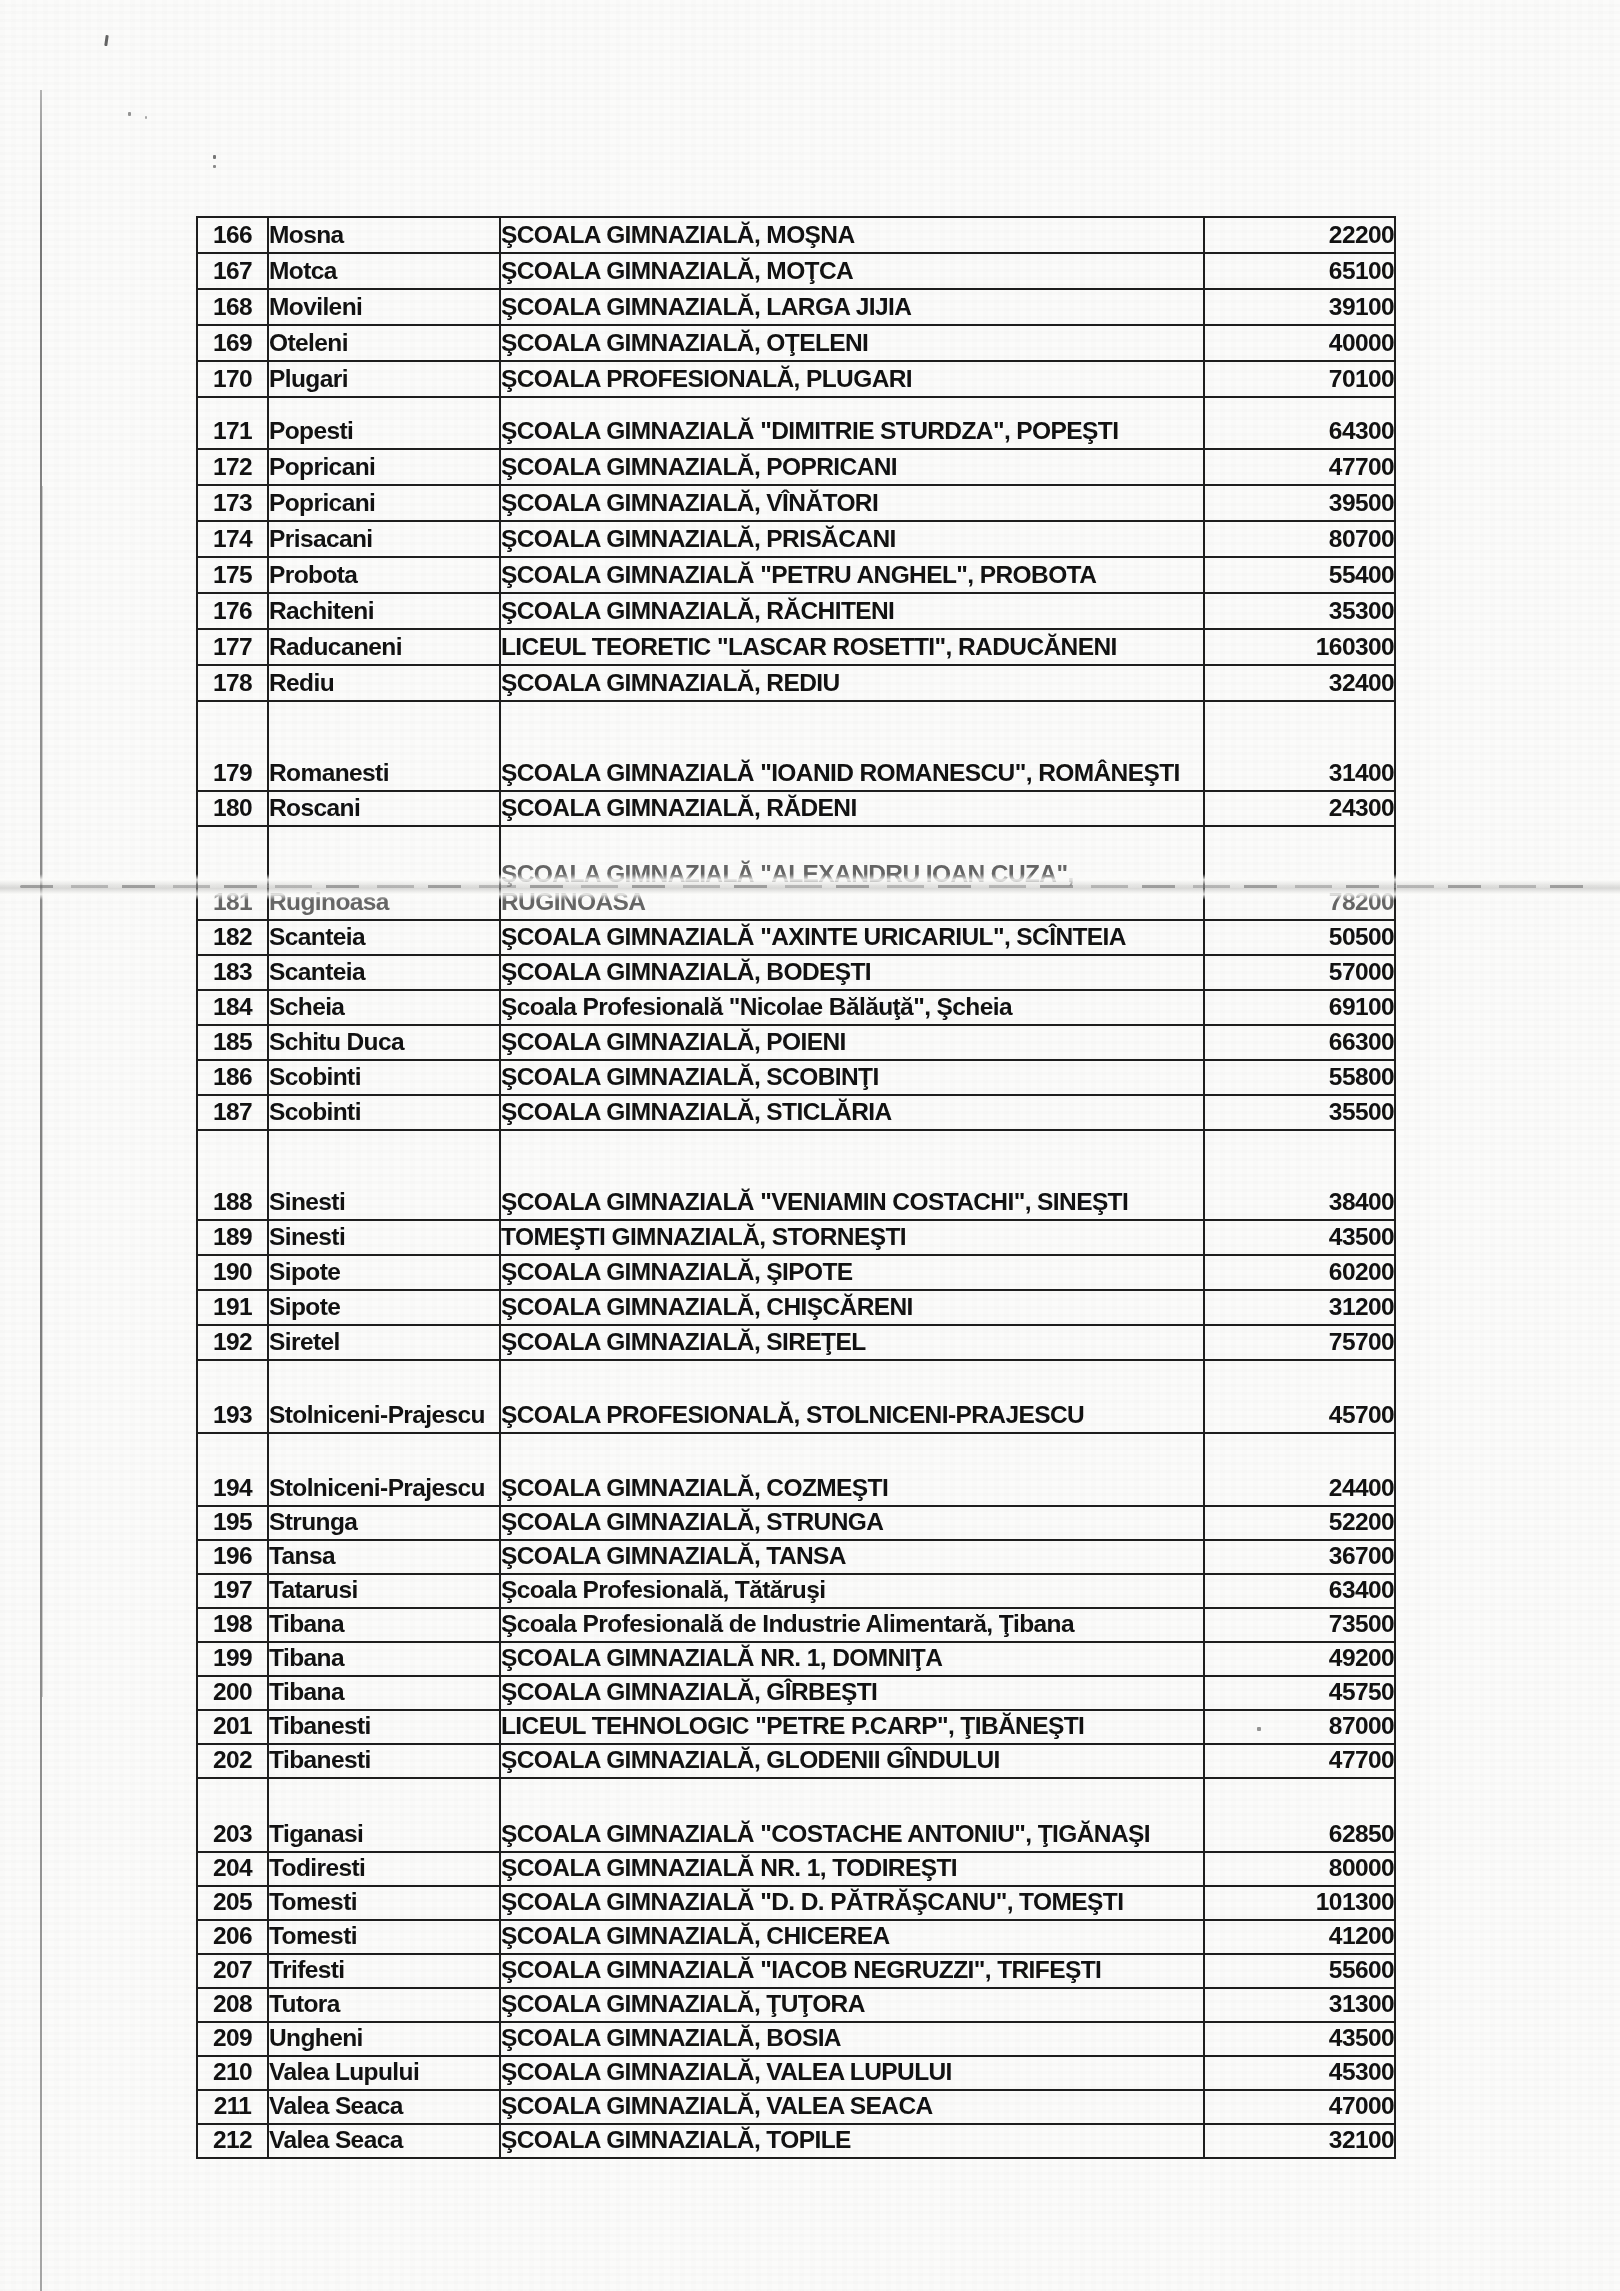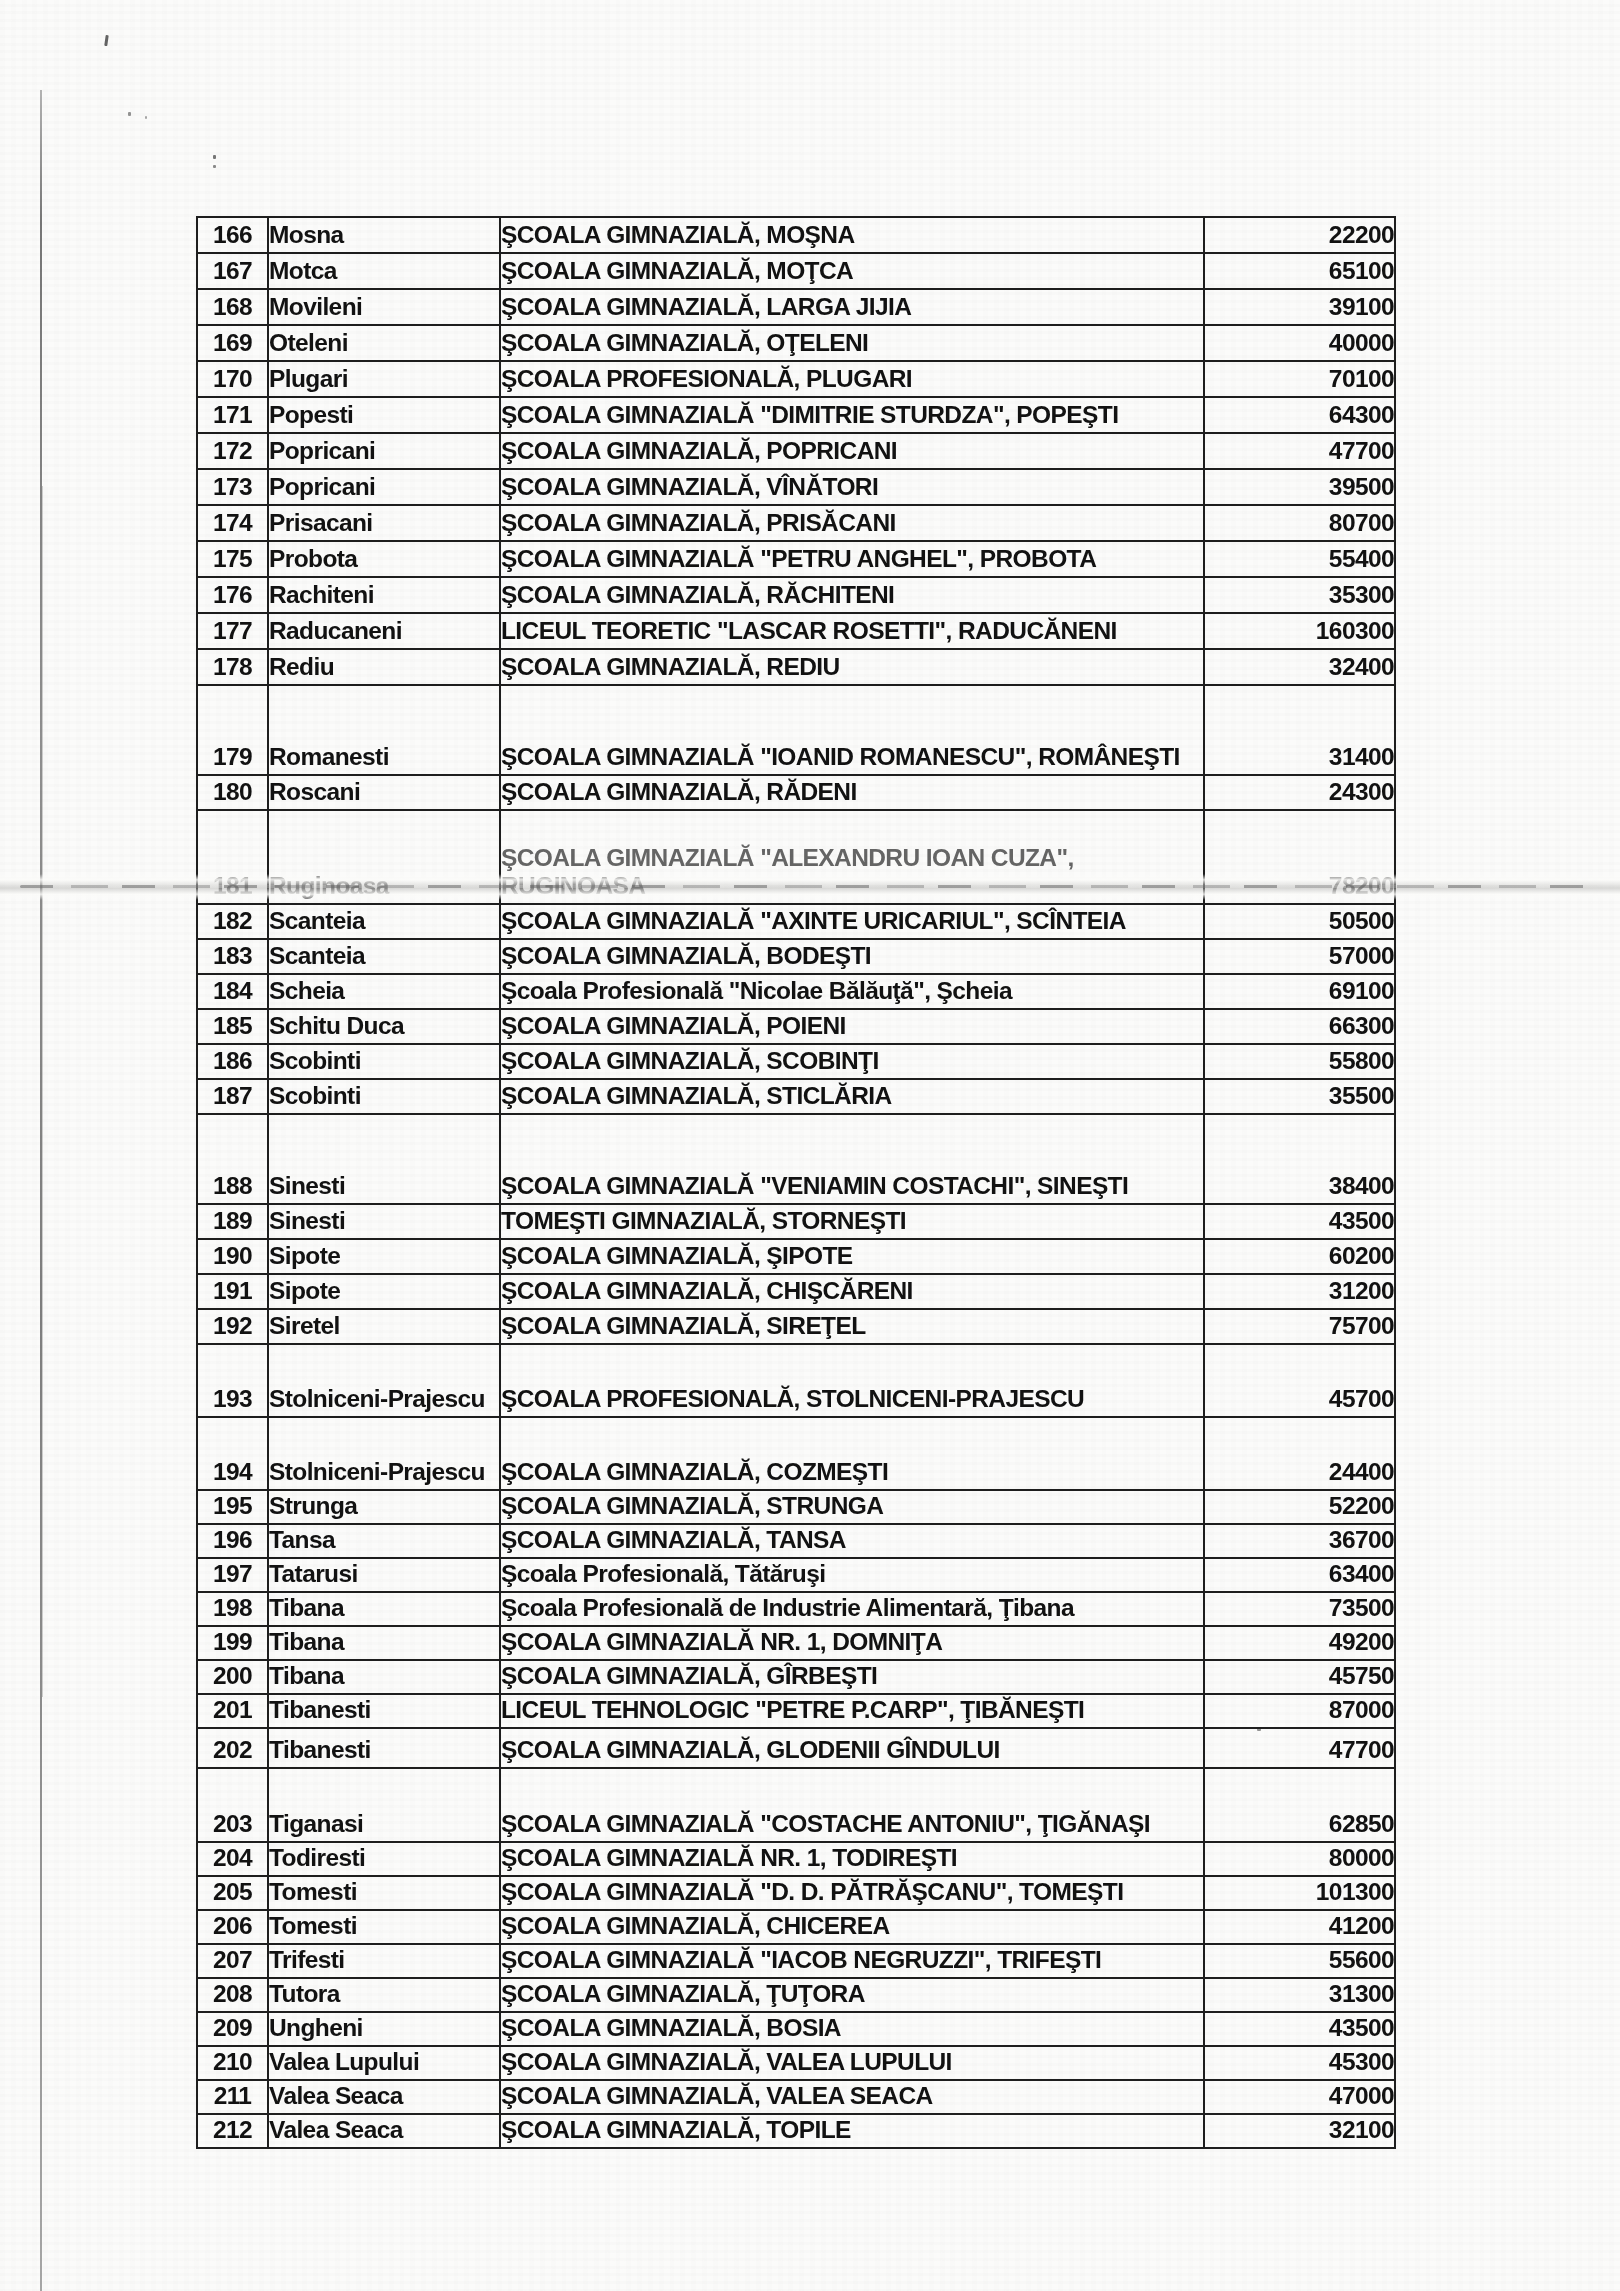--- a/index.html
+++ b/index.html
@@ -125,21 +125,21 @@
           <td class="loc">Oteleni</td>
           <td class="sch">ŞCOALA GIMNAZIALĂ, OŢELENI</td>
           <td class="val">40000</td>
         </tr>
         <tr style="height: 36px;">
           <td class="no">170</td>
           <td class="loc">Plugari</td>
           <td class="sch">ŞCOALA PROFESIONALĂ, PLUGARI</td>
           <td class="val">70100</td>
         </tr>
-        <tr style="height: 36px; margin-left: 36px;">
+        <tr style="height: 52px; margin-left: 36px;">
           <td class="no">171</td>
           <td class="loc">Popesti</td>
           <td class="sch">ŞCOALA GIMNAZIALĂ "DIMITRIE STURDZA", POPEŞTI</td>
           <td class="val">64300</td>
         </tr>
         <tr style="height: 36px;">
           <td class="no">172</td>
           <td class="loc">Popricani</td>
           <td class="sch">ŞCOALA GIMNAZIALĂ, POPRICANI</td>
           <td class="val">47700</td>
@@ -312,21 +312,21 @@
           <td class="loc">Tibana</td>
           <td class="sch">ŞCOALA GIMNAZIALĂ, GÎRBEŞTI</td>
           <td class="val">45750</td>
         </tr>
         <tr style="height: 34px;">
           <td class="no">201</td>
           <td class="loc">Tibanesti</td>
           <td class="sch">LICEUL TEHNOLOGIC "PETRE P.CARP", ŢIBĂNEŞTI</td>
           <td class="val">87000</td>
         </tr>
-        <tr style="height: 40px;">
+        <tr style="height: 34px;">
           <td class="no">202</td>
           <td class="loc">Tibanesti</td>
           <td class="sch">ŞCOALA GIMNAZIALĂ, GLODENII GÎNDULUI</td>
           <td class="val">47700</td>
         </tr>
         <tr style="height: 74px;">
           <td class="no">203</td>
           <td class="loc">Tiganasi</td>
           <td class="sch">ŞCOALA GIMNAZIALĂ "COSTACHE ANTONIU", ŢIGĂNAŞI</td>
           <td class="val">62850</td>

